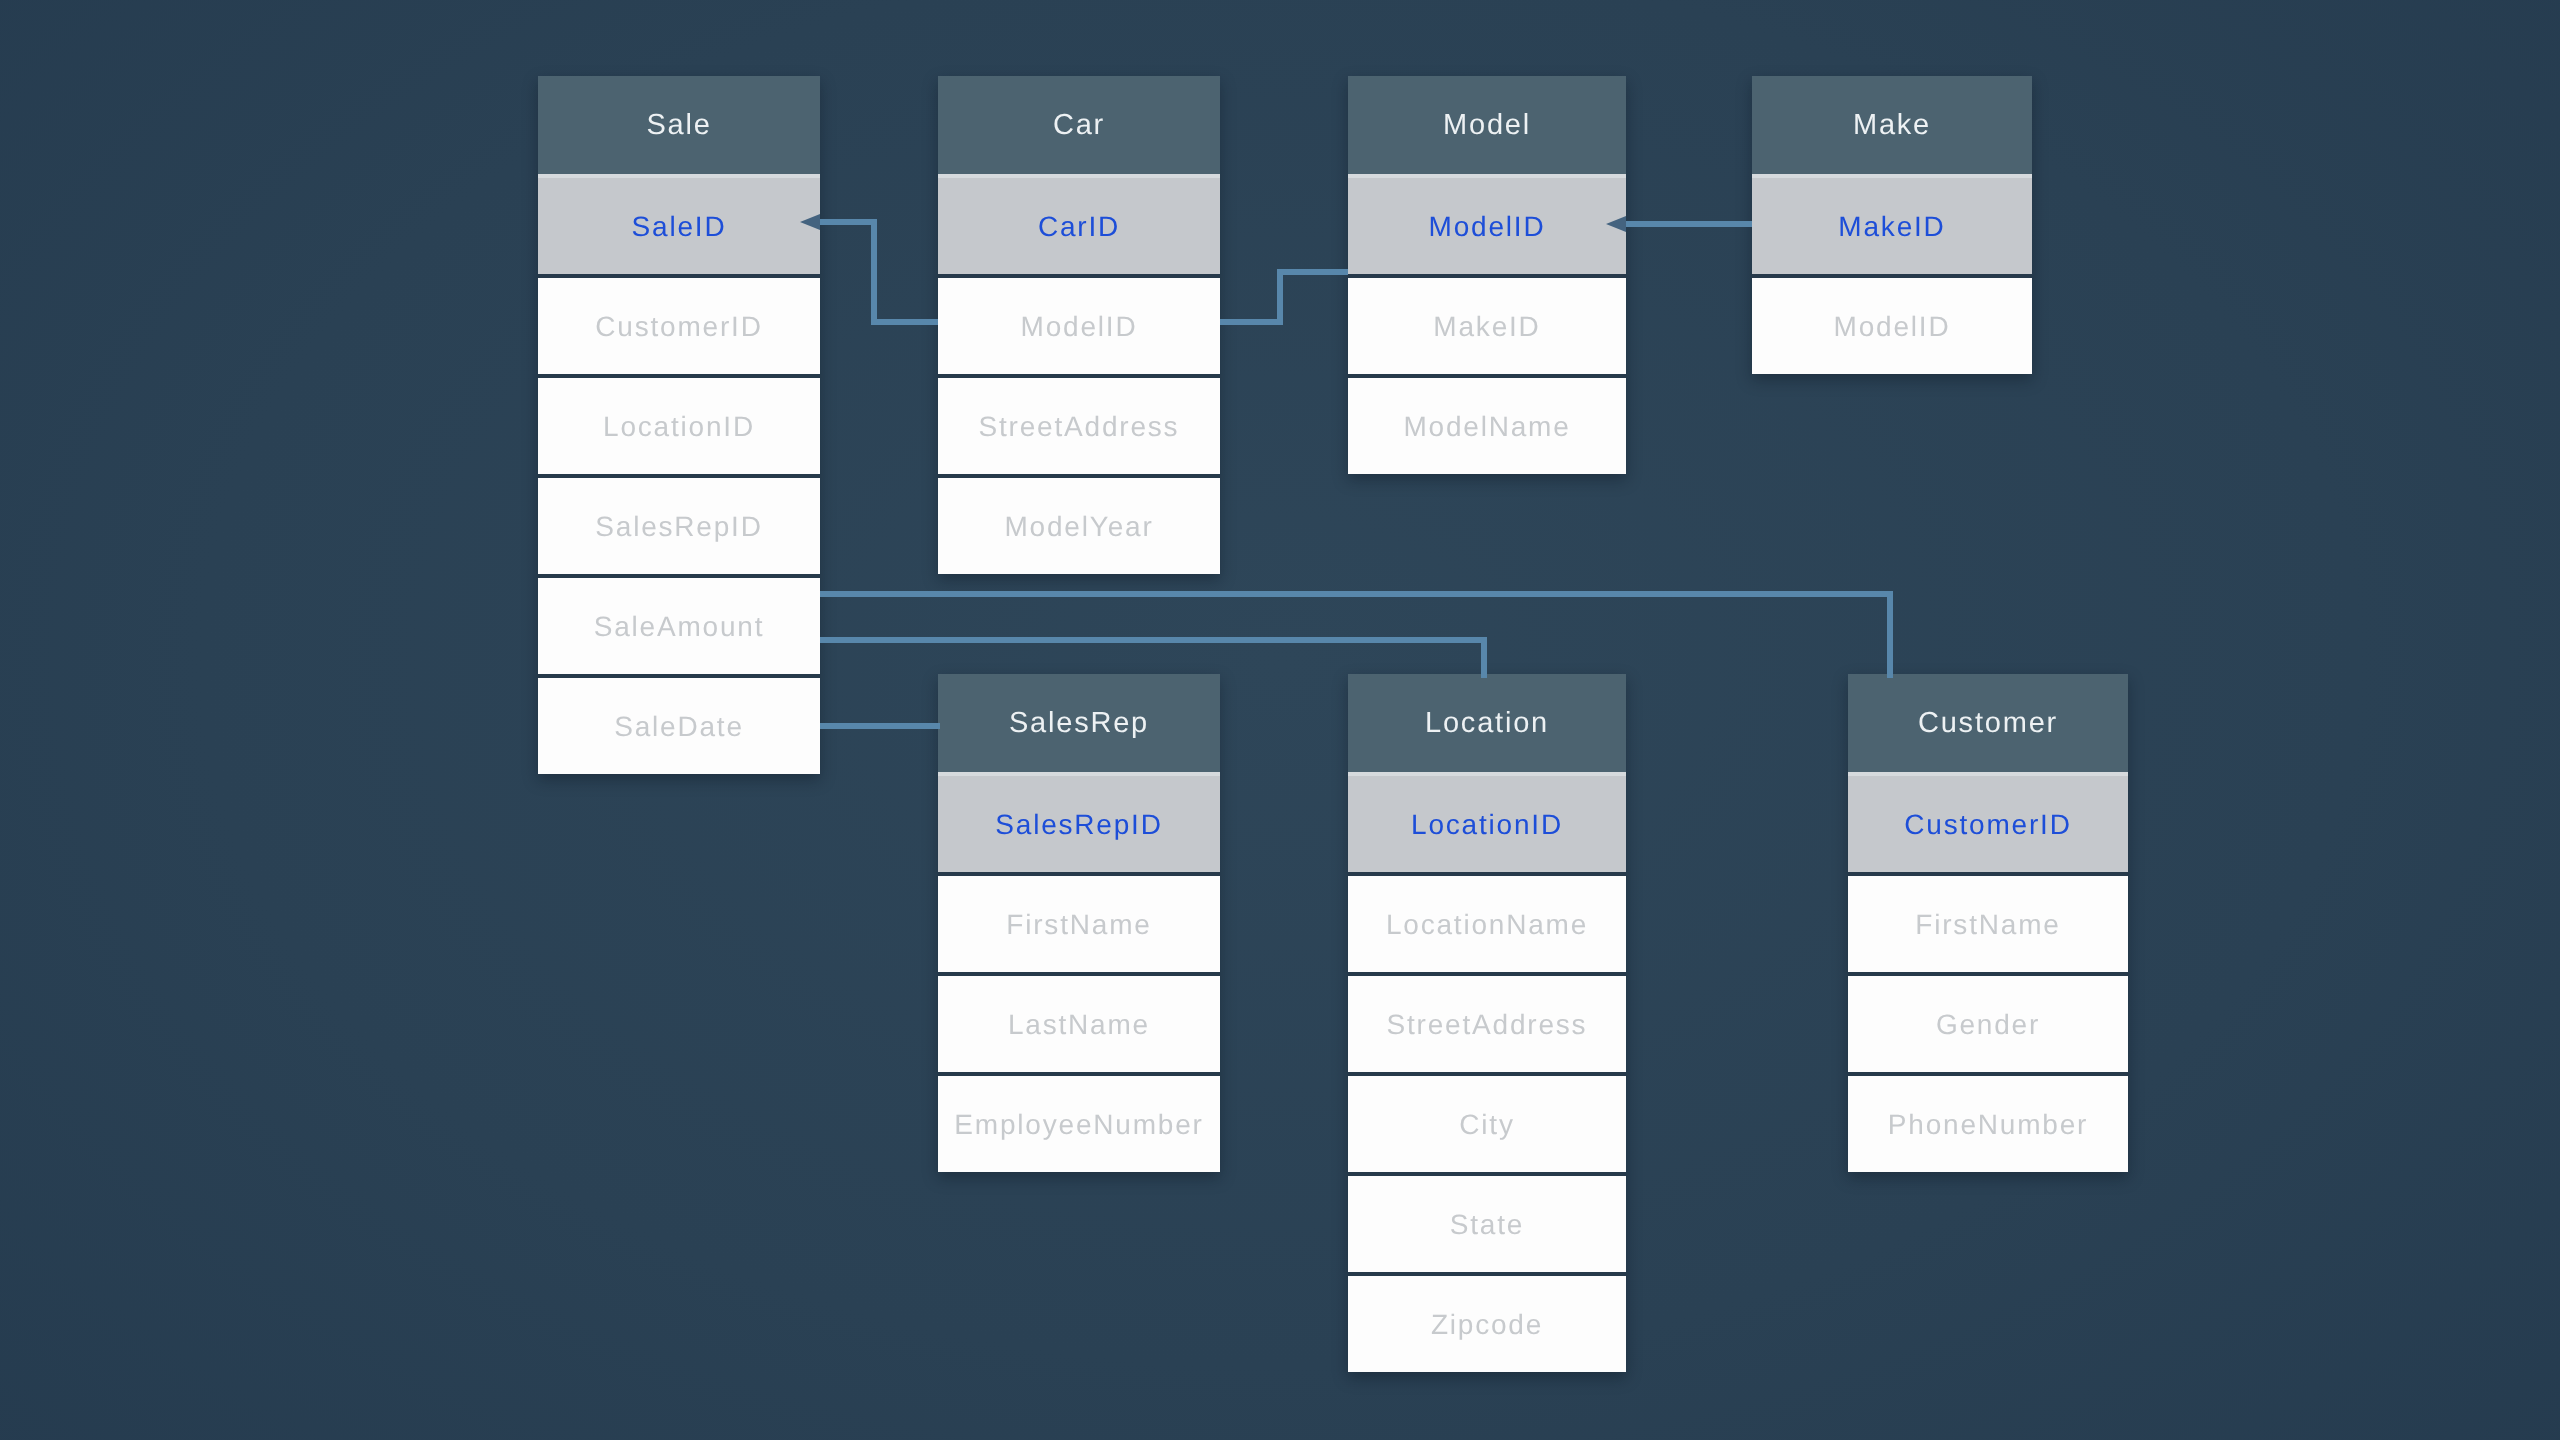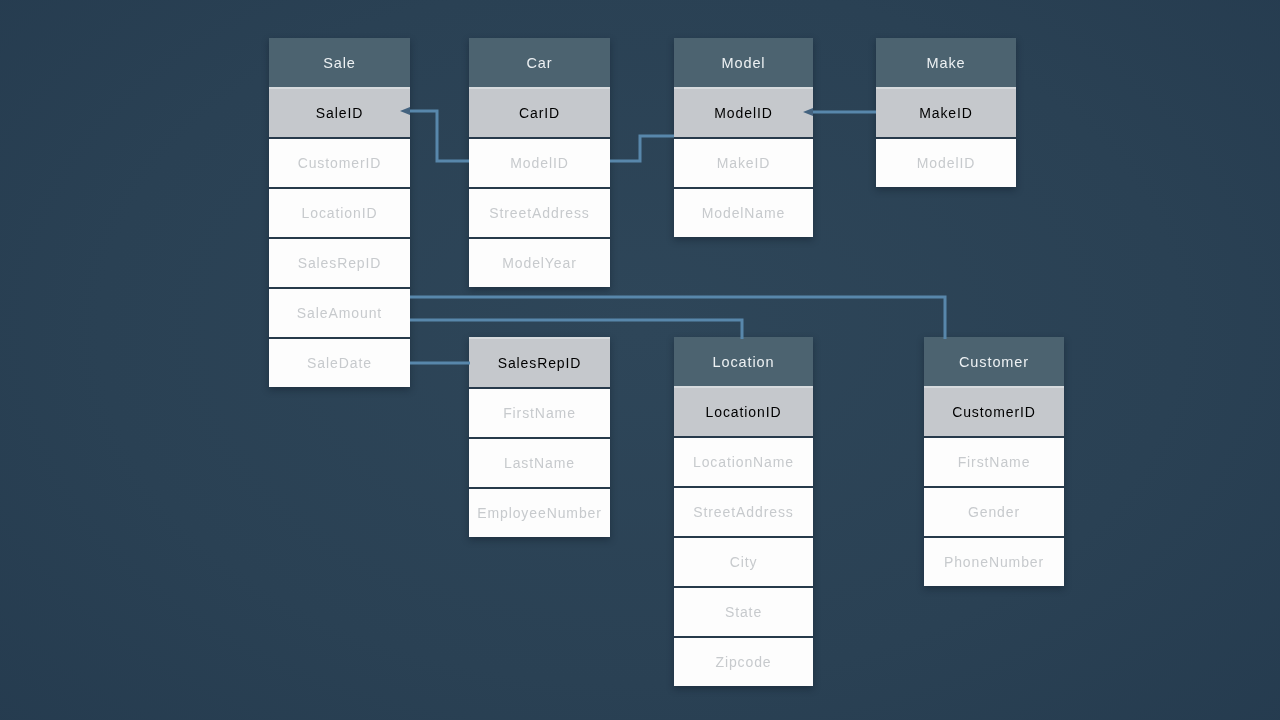--- a/index.html
+++ b/index.html
@@ -64,21 +64,21 @@
     letter-spacing: 0.9px;
     background: #fdfdfd;
     color: #c7cacd;
     border-top: 2px solid #273a4b;
   }
   .t-row.first {
     border-top: 2px solid #d6dadd;
   }
   .t-row.key {
     background: #c5c8cc;
-    color: #000000;
+    color: #1d4ed8;
   }
 </style>
 </head>
 <body>
 
 <div id="canvas">
   <div id="tables">
       <div class="table-node" style="left: 269px; top: 38px; width: 141px;">
         <div class="t-header">Sale</div>
         <div class="t-row first key">SaleID</div>
@@ -100,20 +100,21 @@
         <div class="t-row first key">ModelID</div>
         <div class="t-row">MakeID</div>
         <div class="t-row">ModelName</div>
       </div>
       <div class="table-node" style="left: 876px; top: 38px; width: 140px;">
         <div class="t-header">Make</div>
         <div class="t-row first key">MakeID</div>
         <div class="t-row">ModelID</div>
       </div>
       <div class="table-node" style="left: 469px; top: 337px; width: 141px;">
+        <div class="t-header">SalesRep</div>
         <div class="t-row first key">SalesRepID</div>
         <div class="t-row">FirstName</div>
         <div class="t-row">LastName</div>
         <div class="t-row">EmployeeNumber</div>
       </div>
       <div class="table-node" style="left: 674px; top: 337px; width: 139px;">
         <div class="t-header">Location</div>
         <div class="t-row first key">LocationID</div>
         <div class="t-row">LocationName</div>
         <div class="t-row">StreetAddress</div>

